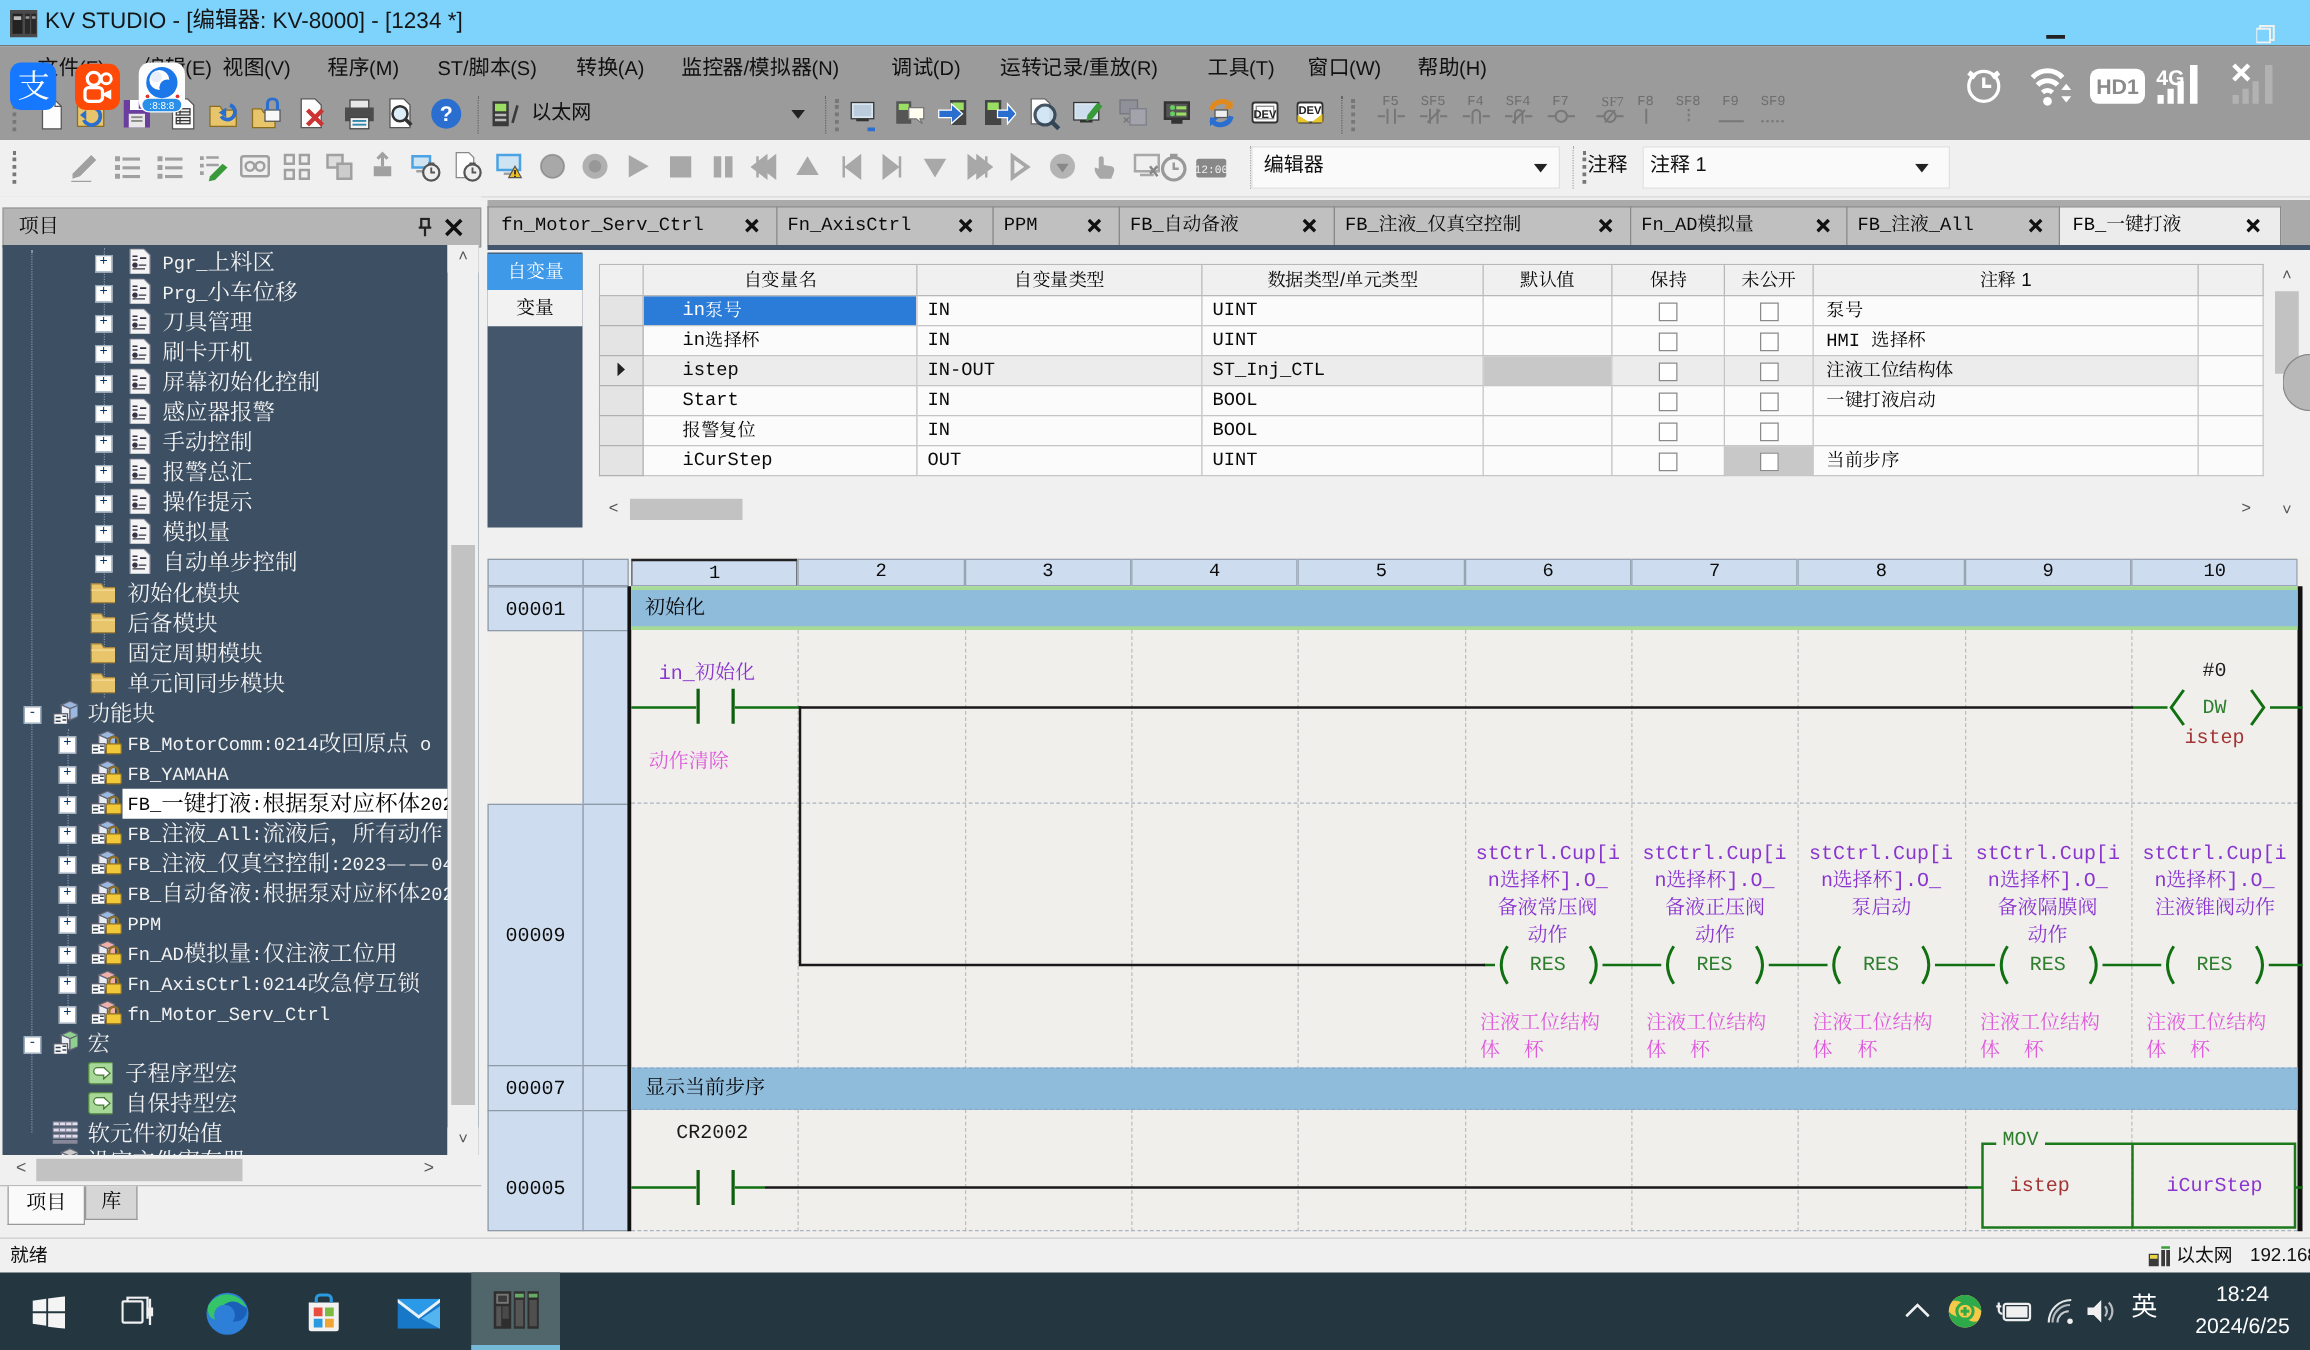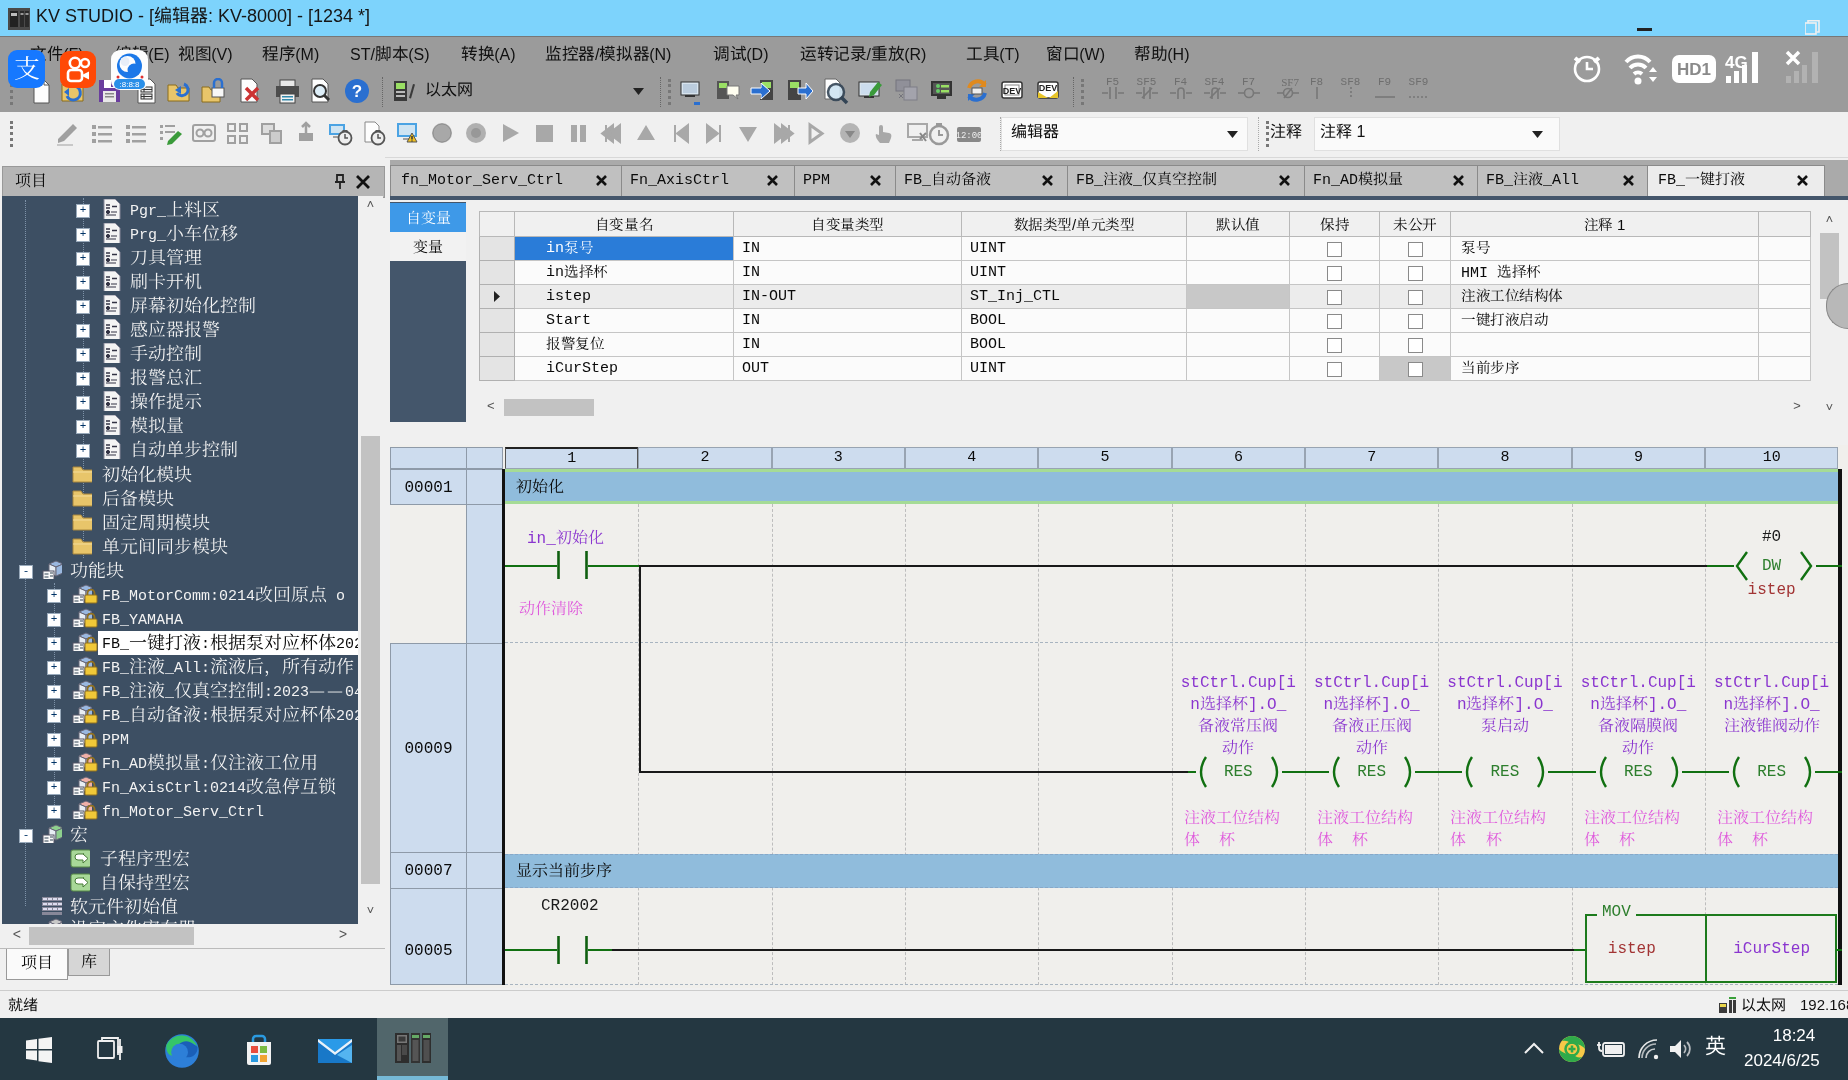--- a/index.html
+++ b/index.html
@@ -2064,21 +2064,21 @@
         <circle cx="19" cy="19" r="2.2" fill="#f0f0f0"></circle>
       </svg>
 <svg class="ab" style="left:1668px;top:20px" width="26" height="22">
         <path d="M2,8 h5 l6,-6 v18 l-6,-6 h-5z" fill="#f0f0f0"></path>
         <path d="M16,7 a6,6 0 0,1 0,8 M19,4 a10,10 0 0,1 0,14" fill="none" stroke="#b8bcc0" stroke-width="1.8"></path>
       </svg>
 <span class="ab" style="left:1705px;top:16px;font-size:21px"><svg class="k" viewBox="0 0 1000 1000">
           <use href="#s82f1"></use>
         </svg></span>
 <span class="ab" style="left:1744px;top:8px;width:100px;font-size:17px;text-align:center">18:24</span>
-<span class="ab" style="left:1744px;top:33px;width:100px;font-size:17px;">2024/6/25</span>
+<span class="ab" style="left:1744px;top:33px;width:100px;font-size:17px;text-align:center">2024/6/25</span>
 </div>
 
 <div class="ab" style="left:1826px;top:283px;width:22px;height:44px;border-radius:22px 0 0 22px;background:#b8b8b8;border:1px solid #888;border-right:none"></div>
 
 </div>
 <svg width="0" height="0" style="position:absolute">
     <defs>
 <path id="s4ee5" d="M374 168C432 240 497 342 525 407L592 367C562 303 497 206 438 133ZM761 79C739 524 668 773 346 901C364 916 393 950 403 966C539 904 632 824 697 717C777 797 860 893 900 957L966 908C918 837 819 732 733 650C799 507 827 322 841 82ZM141 860C166 837 203 815 493 676C487 660 477 627 473 606L240 715V117H160V707C160 753 121 785 100 798C112 812 134 842 141 860Z"></path>
 <path id="s4ef6" d="M317 539V612H604V960H679V612H953V539H679V318H909V245H679V52H604V245H470C483 200 494 152 504 105L432 90C409 221 367 350 309 433C327 442 359 460 373 471C400 429 425 376 446 318H604V539ZM268 44C214 195 126 345 32 443C45 460 67 499 75 517C107 483 137 443 167 400V958H239V283C277 213 311 139 339 65Z"></path>
 <path id="s5177" d="M605 796C716 848 832 912 902 961L962 905C887 858 766 794 653 743ZM328 747C266 801 141 868 40 906C58 920 83 945 95 961C196 920 319 855 399 792ZM212 88V671H52V739H951V671H802V88ZM284 671V580H727V671ZM284 294H727V379H284ZM284 236V150H727V236ZM284 436H727V523H284Z"></path>

